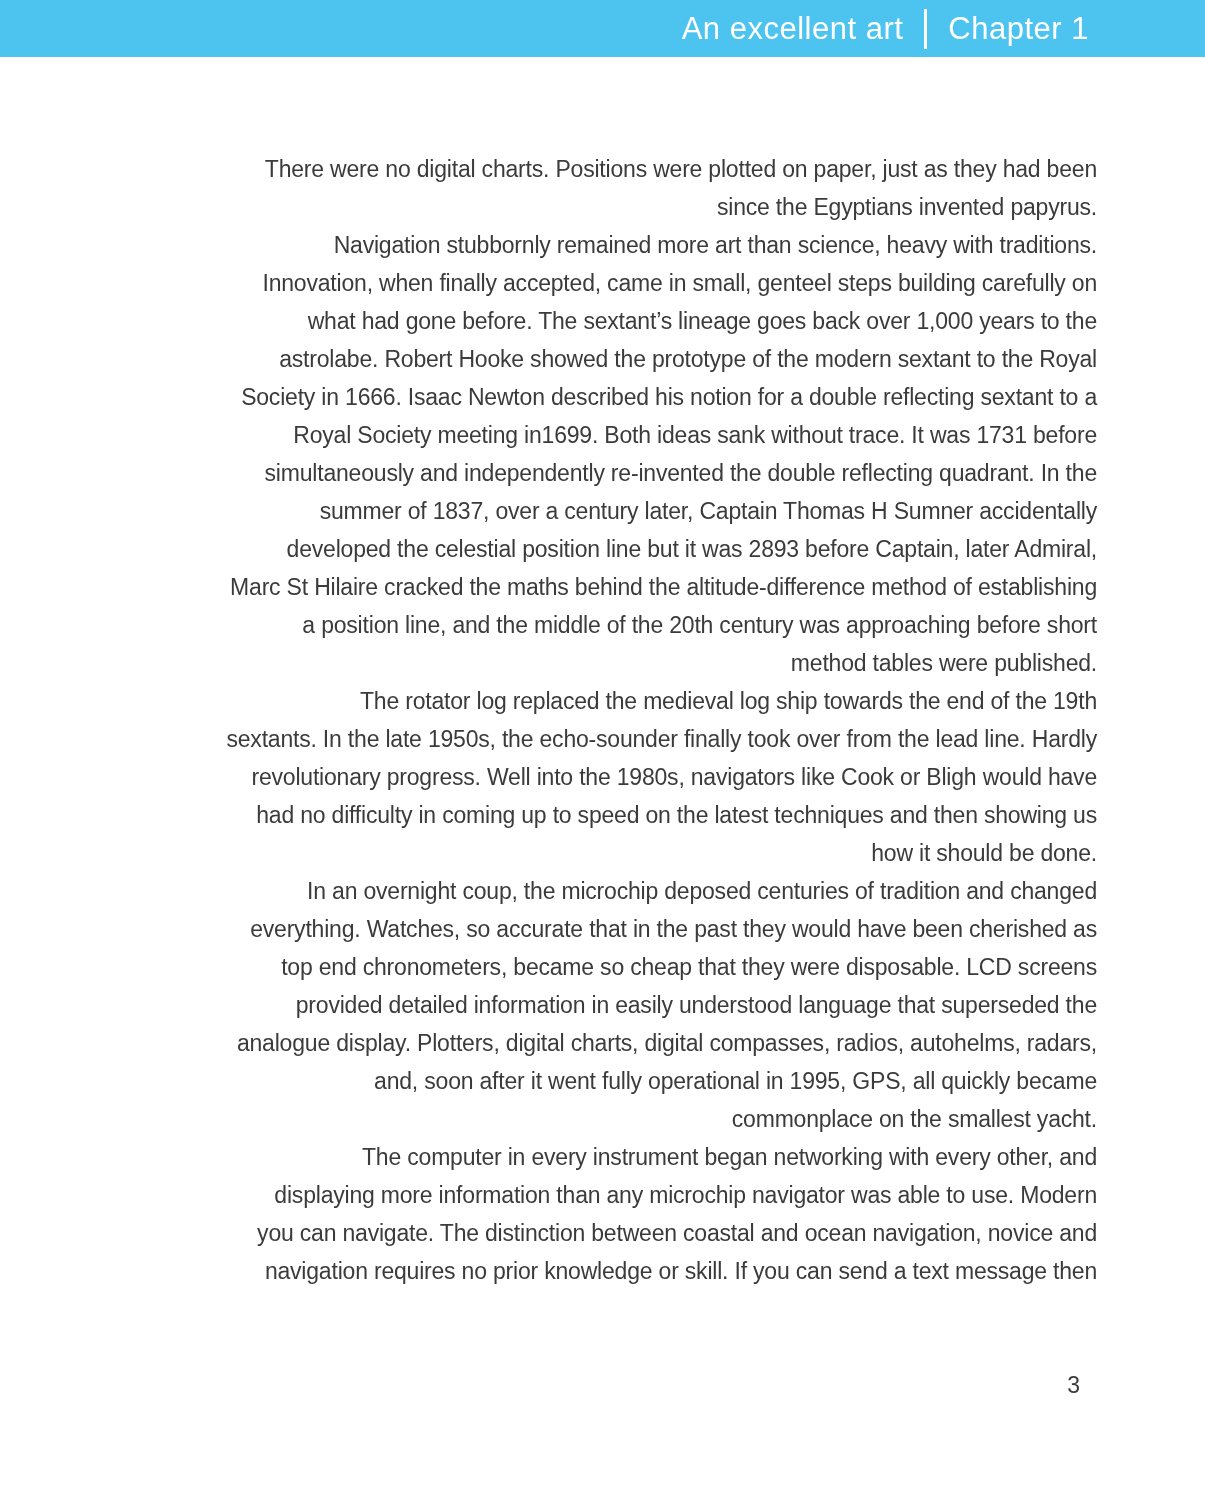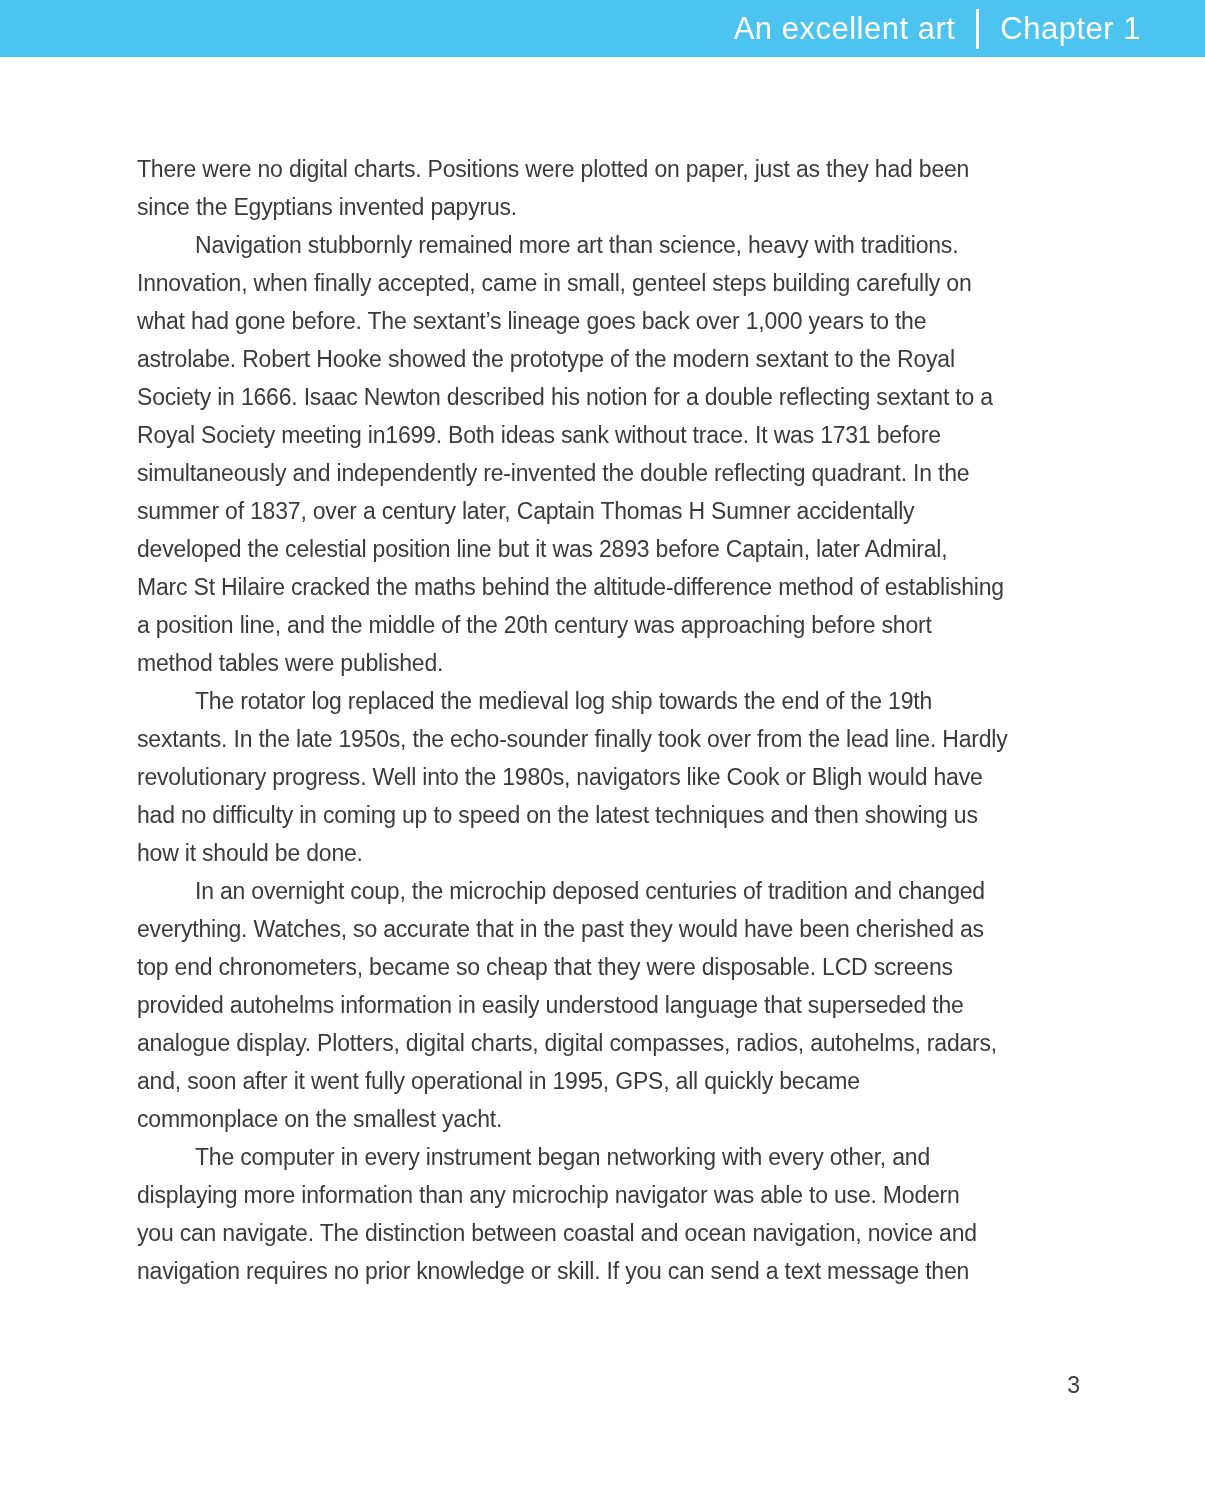--- a/index.html
+++ b/index.html
@@ -19,21 +19,21 @@
   .chapter-bar {
     position: absolute;
     top: 0;
     left: 0;
     width: 100%;
     height: 57px;
     background: var(--header-bg, #4dc4f0);
     display: flex;
     align-items: center;
     justify-content: flex-end;
-    padding-right: 64px;
+    padding-right: 116px;
     box-sizing: border-box;
     color: var(--header-text, #ffffff);
     font-size: 31px;
     font-weight: 300;
     letter-spacing: 0.5px;
   }
   .chapter-bar .divider {
     display: inline-block;
     width: 3px;
     height: 40px;
@@ -50,20 +50,21 @@
     line-height: 38px;
     letter-spacing: -0.2px;
     color: var(--body-text, #3b3b3b);
   }
   .paragraph {
     margin: 0;
   }
   .line {
     white-space: nowrap;
     height: 38px;
+    text-align: right;
   }
   .line.indent {
     padding-left: 58px;
   }
   .page-number {
     position: absolute;
     top: 1372px;
     left: 137px;
     width: 943px;
     text-align: right;
@@ -106,21 +107,21 @@
         <div class="line indent">The rotator log replaced the medieval log ship towards the end of the 19th</div>
         <div class="line">sextants. In the late 1950s, the echo-sounder finally took over from the lead line. Hardly</div>
         <div class="line">revolutionary progress. Well into the 1980s, navigators like Cook or Bligh would have</div>
         <div class="line">had no difficulty in coming up to speed on the latest techniques and then showing us</div>
         <div class="line">how it should be done.</div>
       </div>
       <div class="paragraph">
         <div class="line indent">In an overnight coup, the microchip deposed centuries of tradition and changed</div>
         <div class="line">everything. Watches, so accurate that in the past they would have been cherished as</div>
         <div class="line">top end chronometers, became so cheap that they were disposable. LCD screens</div>
-        <div class="line">provided autohelms information in easily understood language that superseded the</div>
+        <div class="line">provided detailed information in easily understood language that superseded the</div>
         <div class="line">analogue display. Plotters, digital charts, digital compasses, radios, autohelms, radars,</div>
         <div class="line">and, soon after it went fully operational in 1995, GPS, all quickly became</div>
         <div class="line">commonplace on the smallest yacht.</div>
       </div>
       <div class="paragraph">
         <div class="line indent">The computer in every instrument began networking with every other, and</div>
         <div class="line">displaying more information than any microchip navigator was able to use. Modern</div>
         <div class="line">you can navigate. The distinction between coastal and ocean navigation, novice and</div>
         <div class="line">navigation requires no prior knowledge or skill. If you can send a text message then</div>
       </div>

